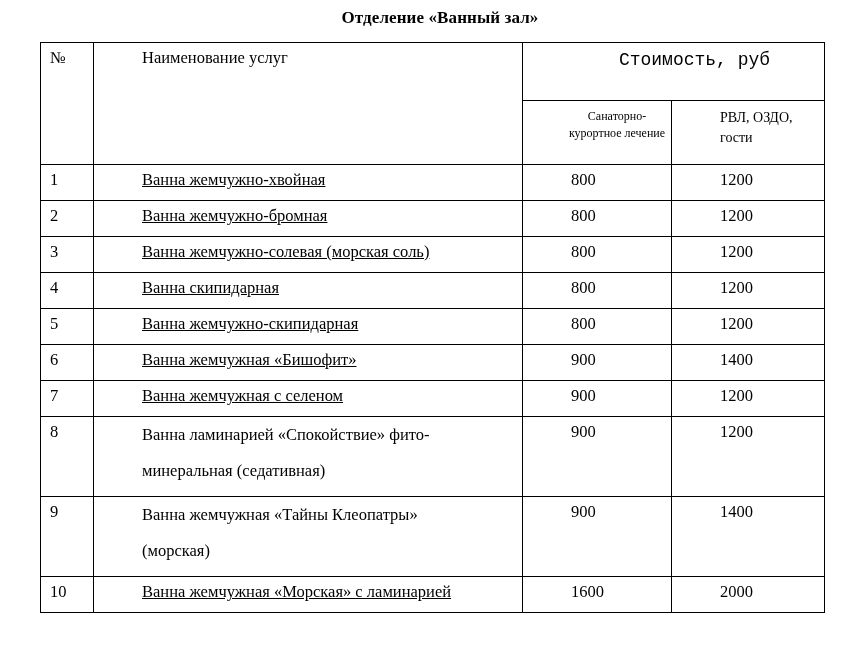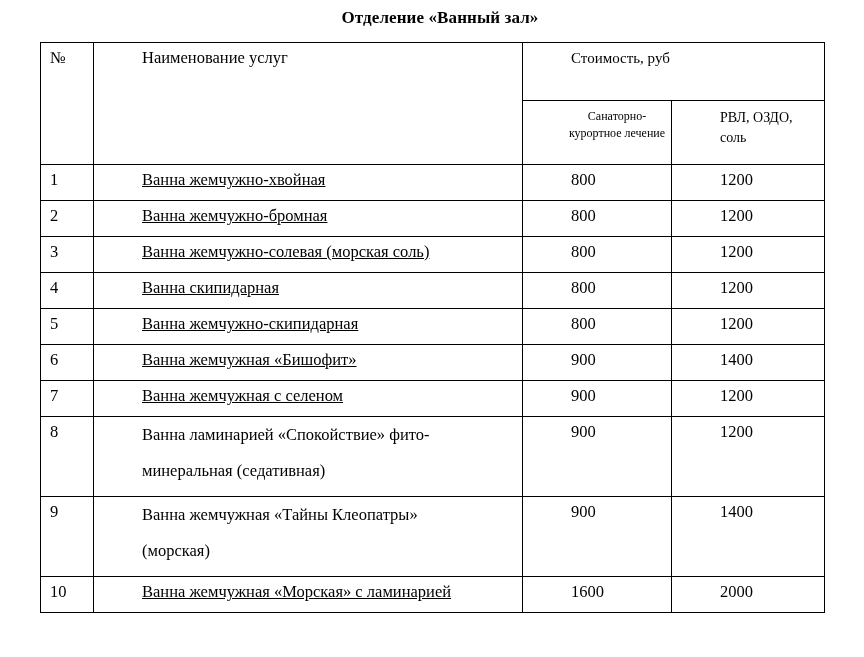--- a/index.html
+++ b/index.html
@@ -65,23 +65,24 @@
   .cell-pad-num {
     display: block;
     padding: 7px 6px 7px 9px;
   }
 
   
   .hdr-num   { height: 122px; }
   .hdr-name  { height: 122px; }
   .hdr-cost  { height: 58px; }
   .hdr-cost .cell-pad {
-    text-align: left;
+    text-align: center;
     padding-top: 8px;
-    font-size: 15px;
+    font-size: 18px;
+    font-family: Liberation Mono, monospace;
   }
   .hdr-sub { height: 64px; }
   .hdr-sub.san .cell-pad {
     text-align: center;
     padding: 7px 4px 0 4px;
     font-size: 12px;
     line-height: 1.42;
   }
   .hdr-sub.rvl .cell-pad {
     text-align: left;
@@ -138,21 +139,21 @@
         </th>
         <th class="hdr-cost" colspan="2">
           <span class="cell-pad">Стоимость, руб</span>
         </th>
       </tr>
       <tr>
         <th class="hdr-sub san">
           <span class="cell-pad">Санаторно-курортное лечение</span>
         </th>
         <th class="hdr-sub rvl">
-          <span class="cell-pad">РВЛ, ОЗДО, соль</span>
+          <span class="cell-pad">РВЛ, ОЗДО, гости</span>
         </th>
       </tr>
     </thead>
     <tbody id="table-body">
         <tr class="row-1">
           <td>
             <span class="cell-pad-num">1</span>
           </td>
           <td>
             <span class="cell-pad"><span class="nowrap">Ванна жемчужно-хвойная</span></span>

